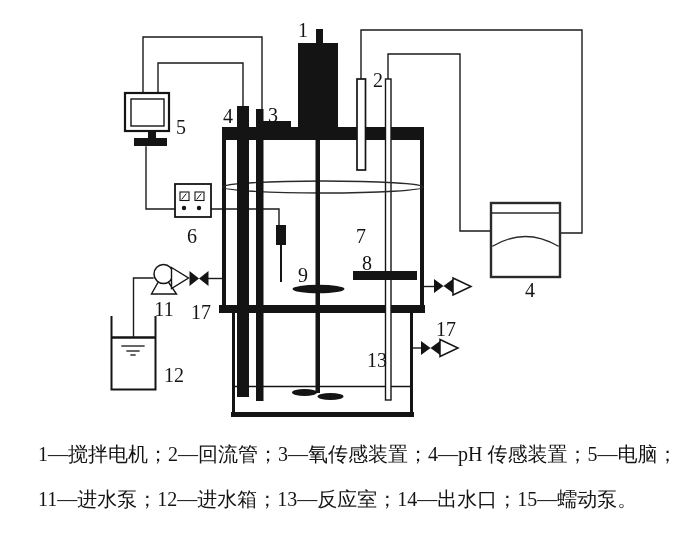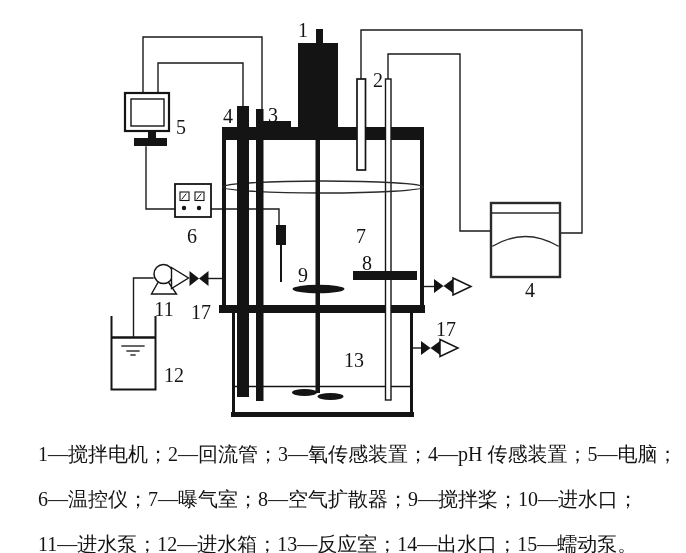--- a/index.html
+++ b/index.html
@@ -167,22 +167,21 @@
   <span class="num-label" style="left:273px;top:115px">3</span>
   <span class="num-label" style="left:228px;top:116px">4</span>
   <span class="num-label" style="left:181px;top:127px">5</span>
   <span class="num-label" style="left:192px;top:236px">6</span>
   <span class="num-label" style="left:361px;top:236px">7</span>
   <span class="num-label" style="left:367px;top:263px">8</span>
   <span class="num-label" style="left:303px;top:275px">9</span>
   <span class="num-label" style="left:201px;top:312px">17</span>
   <span class="num-label" style="left:164px;top:309px">11</span>
   <span class="num-label" style="left:174px;top:375px">12</span>
-  <span class="num-label" style="left:354px;top:360px">13</span>
+  <span class="num-label" style="left:377px;top:360px">13</span>
   <span class="num-label" style="left:446px;top:329px">17</span>
   <span class="num-label" style="left:530px;top:290px">4</span>
 
   <div class="caption">
     <p>1—搅拌电机；2—回流管；3—氧传感装置；4—pH 传感装置；5—电脑；</p>
-    <p>6—温控仪；7—曝气室；8—空气扩散器；9—搅拌桨；10—进水口；</p>
     <p>11—进水泵；12—进水箱；13—反应室；14—出水口；15—蠕动泵。</p>
   </div>
 </div>
 
 </body></html>

